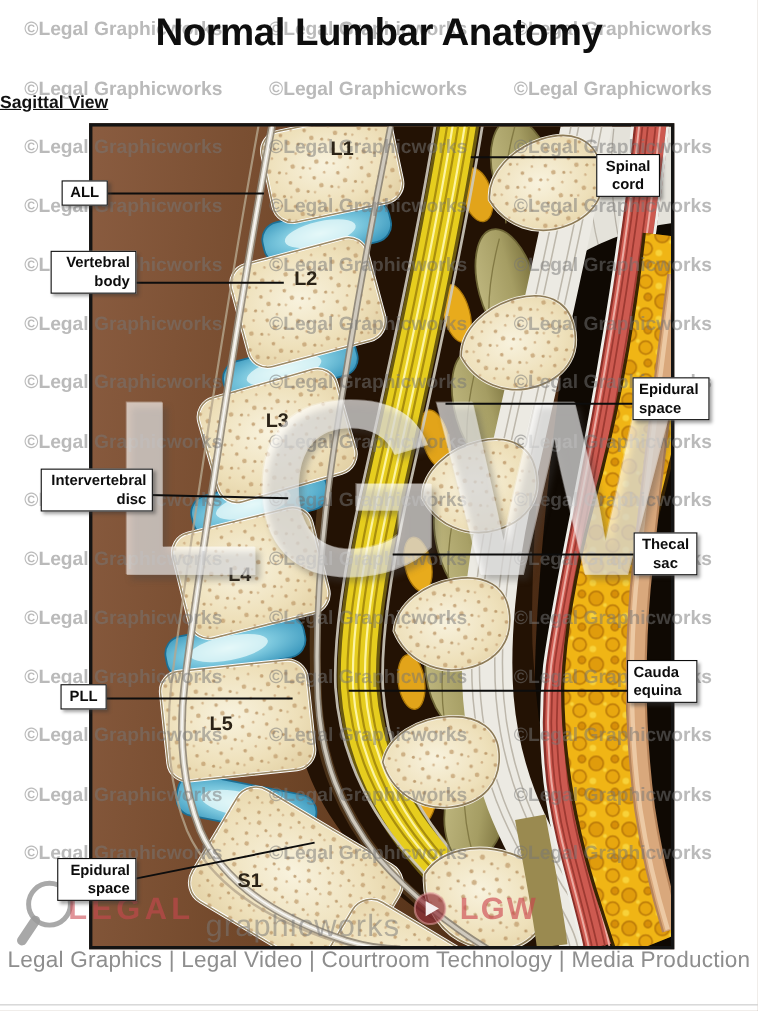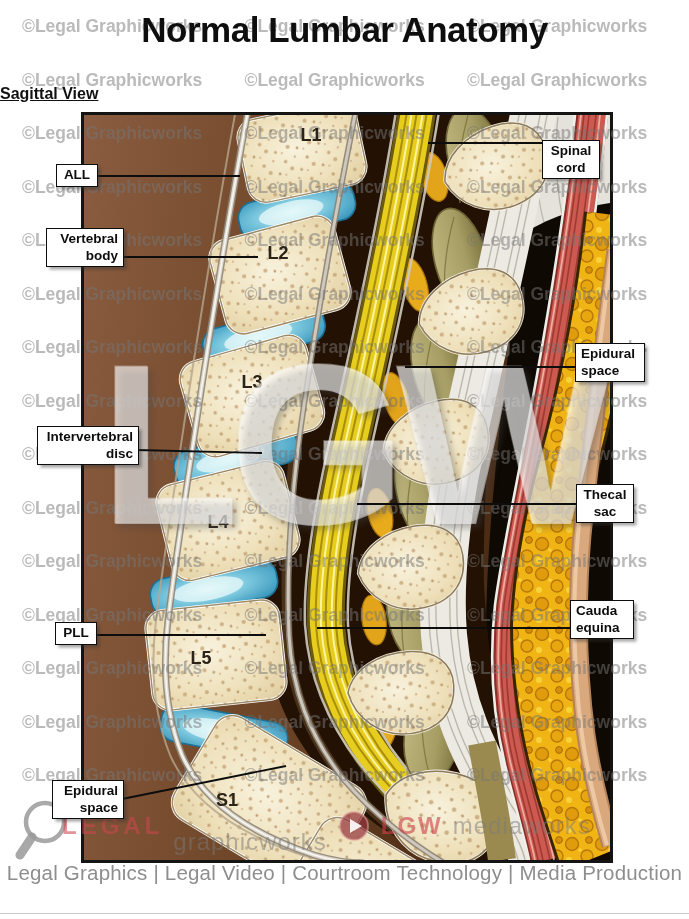--- a/index.html
+++ b/index.html
@@ -20,21 +20,21 @@
       color:rgba(255,255,255,0.5);
       text-shadow:4px 4px 6px rgba(70,70,70,0.35), -1px -1px 0 rgba(255,255,255,0.3);
       pointer-events:none;}
   .vlabel{position:absolute;z-index:2;width:34px;text-align:center;
       font-size:18px;font-weight:bold;color:#2b2317;}
   .leader-svg{position:absolute;left:0;top:0;z-index:5;pointer-events:none;}
   .callout{position:absolute;z-index:6;background:#ffffff;border:1.6px solid #0d0d0d;
       padding:2px 5px;font-size:13.5px;line-height:16.5px;font-weight:bold;color:#0d0d0d;
       white-space:pre-line;box-shadow:2.5px 2.5px 3px rgba(50,50,50,0.45);}
   .brand-bar{position:absolute;left:62px;top:804px;height:44px;z-index:4;display:flex;
-      align-items:center;gap:10px;font-size:24px;pointer-events:none;white-space:nowrap;}
+      align-items:center;gap:10px;font-size:28px;pointer-events:none;white-space:nowrap;}
   .brand-legal{font-weight:bold;letter-spacing:4px;color:rgba(203,70,80,0.58);}
   .brand-gw{color:rgba(120,120,120,0.52);letter-spacing:1px;margin-top:32px;}
   .brand-lgw{font-weight:bold;letter-spacing:2px;color:rgba(203,66,76,0.62);}
   .brand-mw{color:rgba(122,122,122,0.52);letter-spacing:1px;}
   .magnifier{position:absolute;left:12px;top:792px;z-index:4;}
   .footer{position:absolute;top:861px;left:0;width:689px;text-align:center;z-index:7;
       font-size:20.5px;color:#8e8e8e;letter-spacing:0.2px;}
   .bottom-line{position:absolute;top:913px;left:0;width:689px;height:1px;background:#c9c9c9;z-index:7;}
 </style>
 </head>
@@ -377,17 +377,16 @@
   <line x1="20" y1="45" x2="8" y2="63" stroke="#9a9a9a" stroke-width="9" stroke-linecap="round" opacity="0.85"></line>
 </svg>
 <div class="brand-bar">
   <span class="brand-legal">LEGAL</span>
   <span class="brand-gw">graphicworks</span>
   <svg width="30" height="30" style="margin:0 2px;">
     <circle cx="15" cy="15" r="14" fill="rgba(145,50,58,0.70)" stroke="rgba(225,160,160,0.55)" stroke-width="2"></circle>
     <polygon points="11,8 23,15 11,22" fill="rgba(255,255,255,0.9)"></polygon>
   </svg>
   <span class="brand-lgw">LGW</span>
-  <span class="brand-mw">mediaworks</span>
 </div>
 
 <div class="footer">Legal Graphics | Legal Video | Courtroom Technology | Media Production</div>
 <div class="bottom-line"></div>
 
 </body></html>

